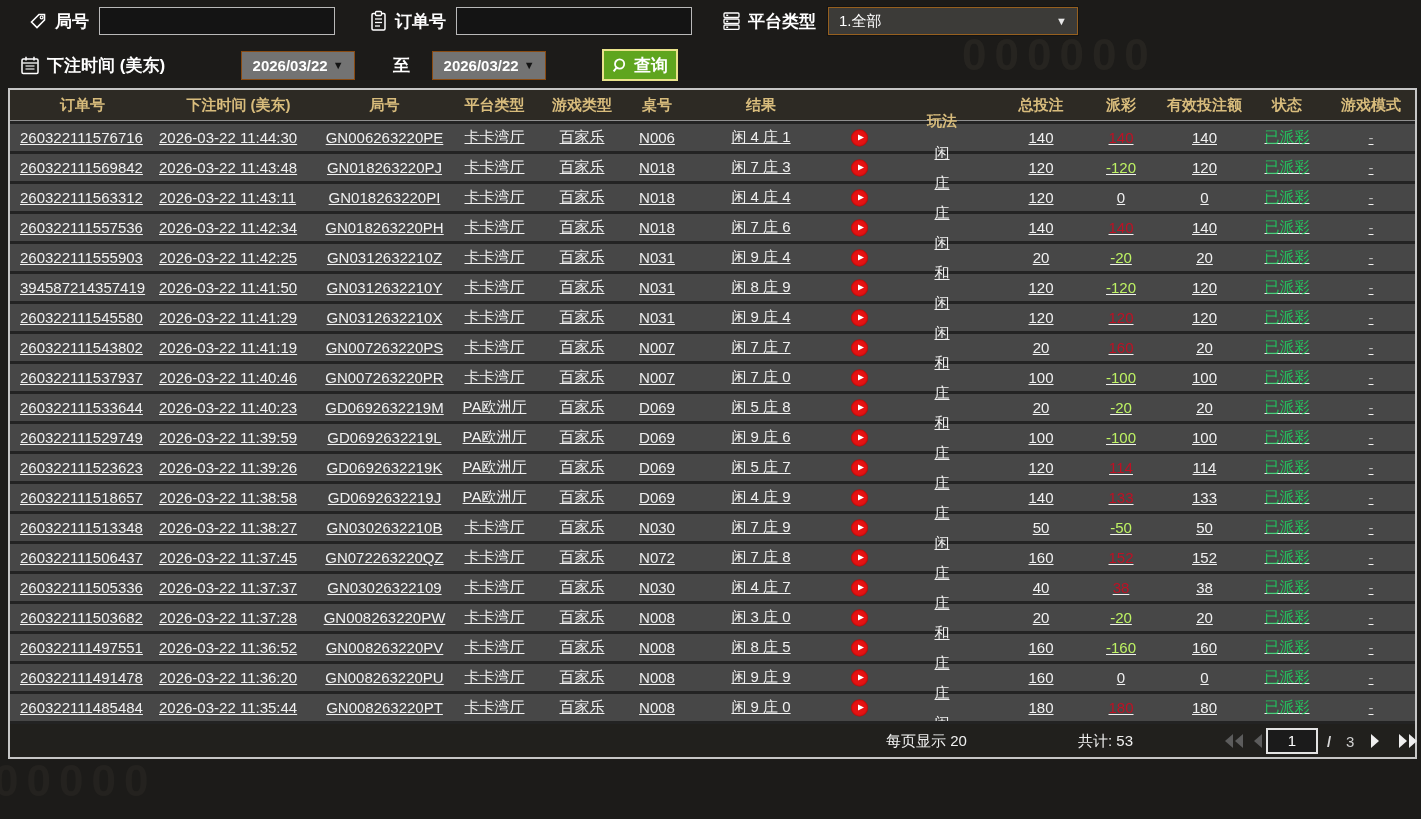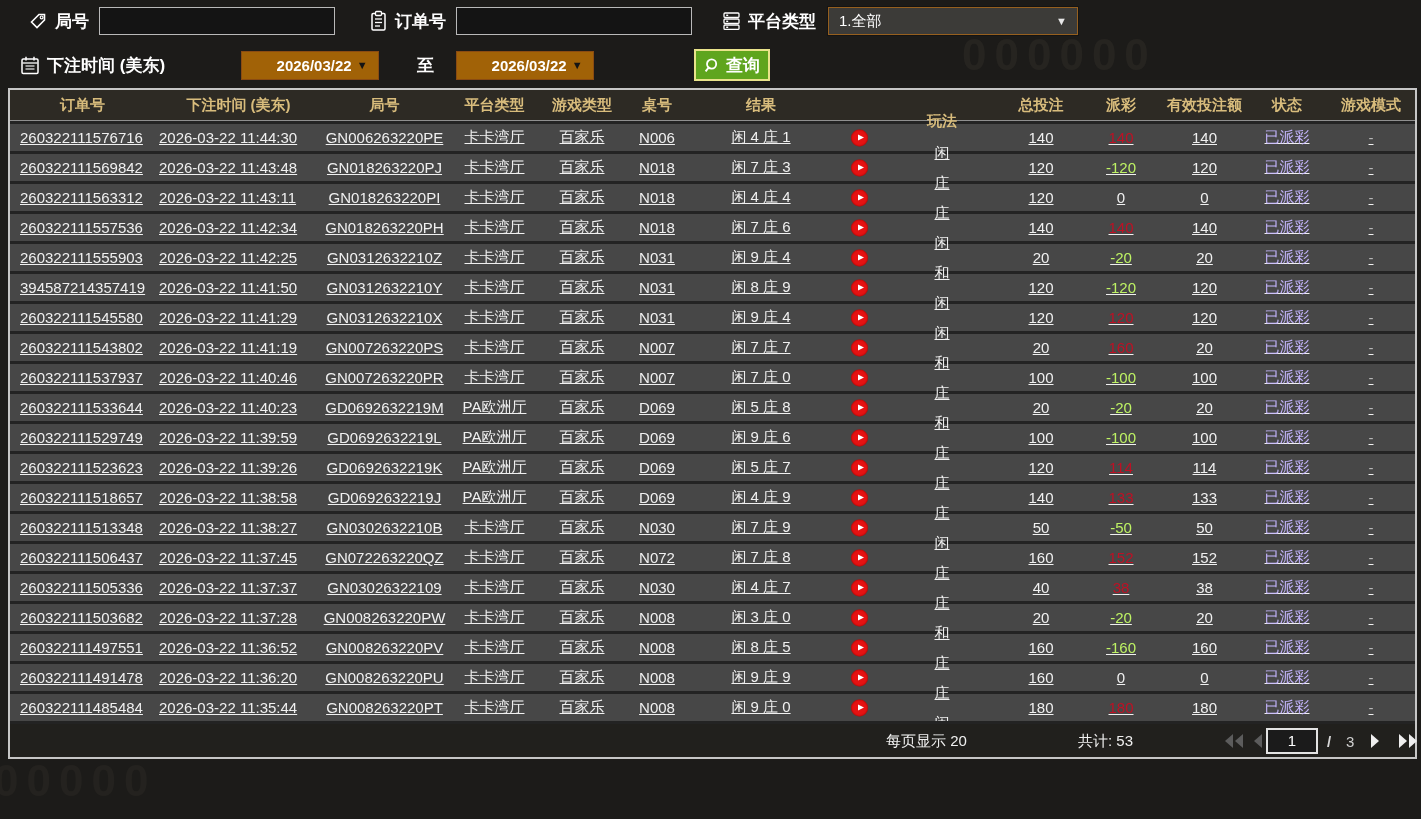--- a/index.html
+++ b/index.html
@@ -6,40 +6,40 @@
   body{width:1421px;height:819px;background:#1c1b19;font-family:"Liberation Sans",sans-serif;color:#f0f0f0;position:relative;overflow:hidden;}
   .wm{position:absolute;color:rgba(210,195,160,0.055);font-weight:700;font-size:44px;letter-spacing:8px;user-select:none;}
   
   .filters-row1{display:flex;align-items:center;height:42px;padding-left:28px;position:relative;z-index:2;}
   .filters-row2{display:flex;align-items:center;height:46px;padding-left:20px;position:relative;z-index:2;}
   .lbl{font-weight:700;font-size:17px;color:#ffffff;white-space:nowrap;}
   .ico{display:inline-flex;margin-right:7px;}
   .text-input{width:222px;height:26px;background:#141414;border:1px solid #b9b9b9;color:#fff;padding:0 6px;font-size:14px;font-family:"Liberation Sans",sans-serif;}
   .select-box{width:228px;height:26px;background:#3c3b38;border:1px solid #96601f;outline:1px solid #141414;display:flex;align-items:center;justify-content:space-between;padding:0 10px;font-size:15px;color:#fff;cursor:pointer;}
   .select-caret{font-size:11px;color:#e8e8e8;}
-  .date-box{width:112px;height:27px;background:#a16207;border:1px solid #8a4b12;display:flex;align-items:center;justify-content:center;gap:5px;font-weight:700;font-size:15px;color:#fff;cursor:pointer;padding-left:24px;}
+  .date-box{width:112px;height:27px;background:#737373;border:1px solid #8a4b12;display:flex;align-items:center;justify-content:center;gap:5px;font-weight:700;font-size:15px;color:#fff;cursor:pointer;}
   .date-caret{color:#141414;font-size:11px;}
   .to-label{font-weight:700;font-size:17px;color:#fff;}
   .search-btn{width:76px;height:32px;background:#5fa51e;border:2px solid #e9e38b;display:flex;align-items:center;justify-content:center;gap:5px;color:#fff;font-weight:700;font-size:17px;cursor:pointer;}
   
   .panel{position:absolute;left:8px;top:88px;width:1405px;border:2px solid #c6c6c6;background:#474747;z-index:3;}
   .thead{display:flex;height:30px;background:#2d2a24;border-bottom:1px solid #8f8f8f;align-items:center;}
   .th{font-weight:700;color:#d8bc7c;font-size:15px;text-align:center;box-sizing:border-box;}
   .tr{display:flex;height:30px;align-items:center;background:#474747;border-top:3px solid #232323;box-sizing:border-box;font-size:15px;text-decoration:underline;}
   .td{box-sizing:border-box;text-align:center;white-space:nowrap;overflow:hidden;}
   .c1{width:145px;} .c2{width:167px;} .c3{width:125px;} .c4{width:95px;} .c5{width:80px;}
   .c6{width:70px;} .c7{width:190px;} .c8{width:120px;margin-top:32px;} .c9{width:78px;} .c10{width:82px;}
   .c11{width:85px;} .c12{width:80px;} .c13{width:88px;}
   .td.c1{text-align:left;padding-left:10px;} .td.c2{text-align:left;padding-left:4px;}
   .result-cell{position:relative;}
   .result-text{display:block;text-align:center;padding-right:52px;}
   .play-btn{position:absolute;right:14px;top:50%;transform:translateY(-50%);width:17px;height:17px;border-radius:50%;background:#e51212;display:flex;align-items:center;justify-content:center;cursor:pointer;box-shadow:inset 0 0 2px #7d0000;}
   .play-btn::after{content:'';border-left:6px solid #fff;border-top:3.5px solid transparent;border-bottom:3.5px solid transparent;margin-left:2px;}
   .pos{color:#bf1024;} .neg{color:#bef264;} .zero{color:#f0f0f0;}
-  .status{color:#c4b5fd;} .mode{color:#b5b5b5;}
+  .status{color:#22c55e;} .mode{color:#b5b5b5;}
   .total-row{font-weight:700;}
   .total-row .ylw{color:#eef000;font-size:16px;}
   
   .tfoot{height:33px;background:#21201d;border-top:3px solid #232323;position:relative;font-size:15px;}
   .tfoot .abs{position:absolute;top:50%;transform:translateY(-50%);white-space:nowrap;}
   .per-page{left:876px;}
   .total-count{left:1068px;}
   .nav-btn{cursor:pointer;display:inline-flex;}
   .nav-first{left:1214px;} .nav-prev{left:1242px;}
   .page-box{left:1256px;width:48px;height:22px;border:2px solid #e3e3e3;background:#1b1b1b;color:#fff;text-align:center;font-size:15px;font-family:"Liberation Sans",sans-serif;padding:0;}
@@ -105,21 +105,21 @@
   <span class="lbl">下注时间 (美东)</span>
   <div class="date-box" style="margin-left:76px;">
     <span>2026/03/22</span>
     <span class="date-caret">▼</span>
   </div>
   <span class="to-label" style="margin-left:38px;">至</span>
   <div class="date-box" style="margin-left:22px;">
     <span>2026/03/22</span>
     <span class="date-caret">▼</span>
   </div>
-  <button class="search-btn" style="margin-left:100px;">
+  <button class="search-btn" style="margin-left:56px;">
     <span class="ico" style="margin:0;">
       <svg width="17" height="17" viewBox="0 0 17 17">
           <circle cx="7.6" cy="7" r="4.6" fill="none" stroke="#fff" stroke-width="1.8"></circle>
           <line x1="4.6" y1="10.6" x2="1.6" y2="14.4" stroke="#fff" stroke-width="1.9"></line>
         </svg>
     </span>
     <span>查询</span>
   </button>
 </div>
 

